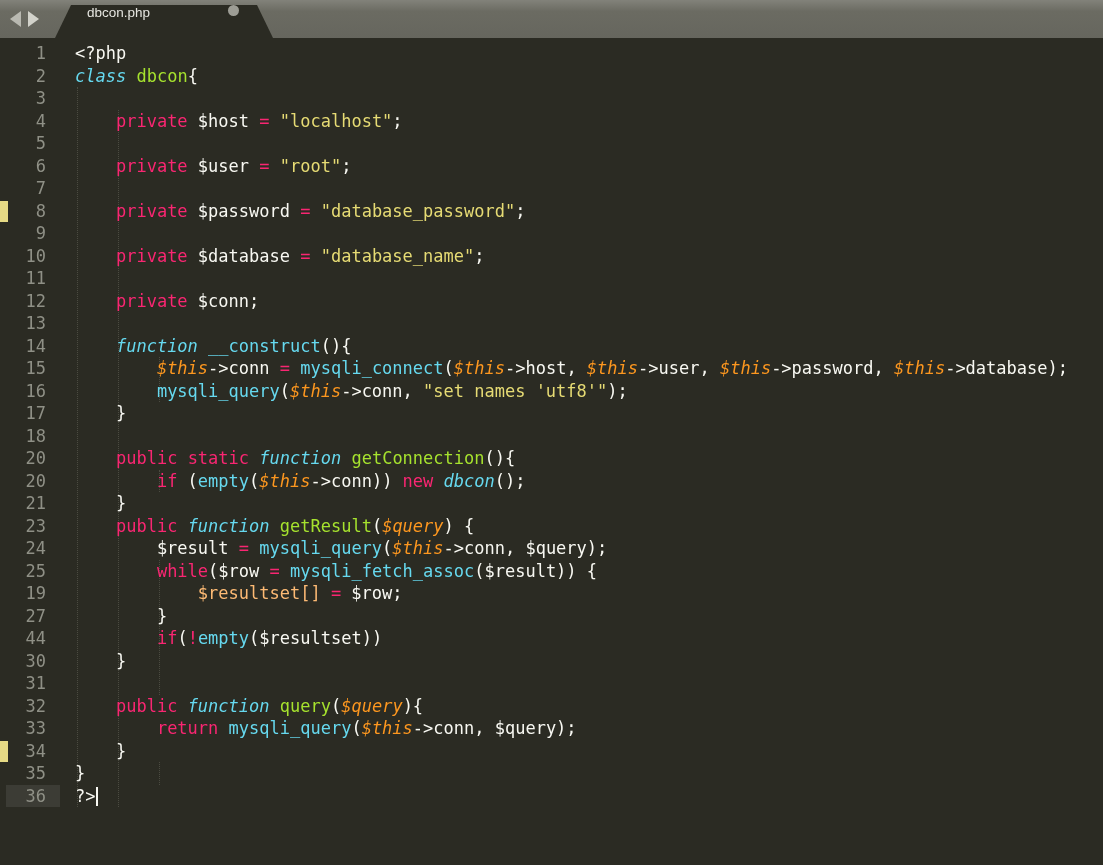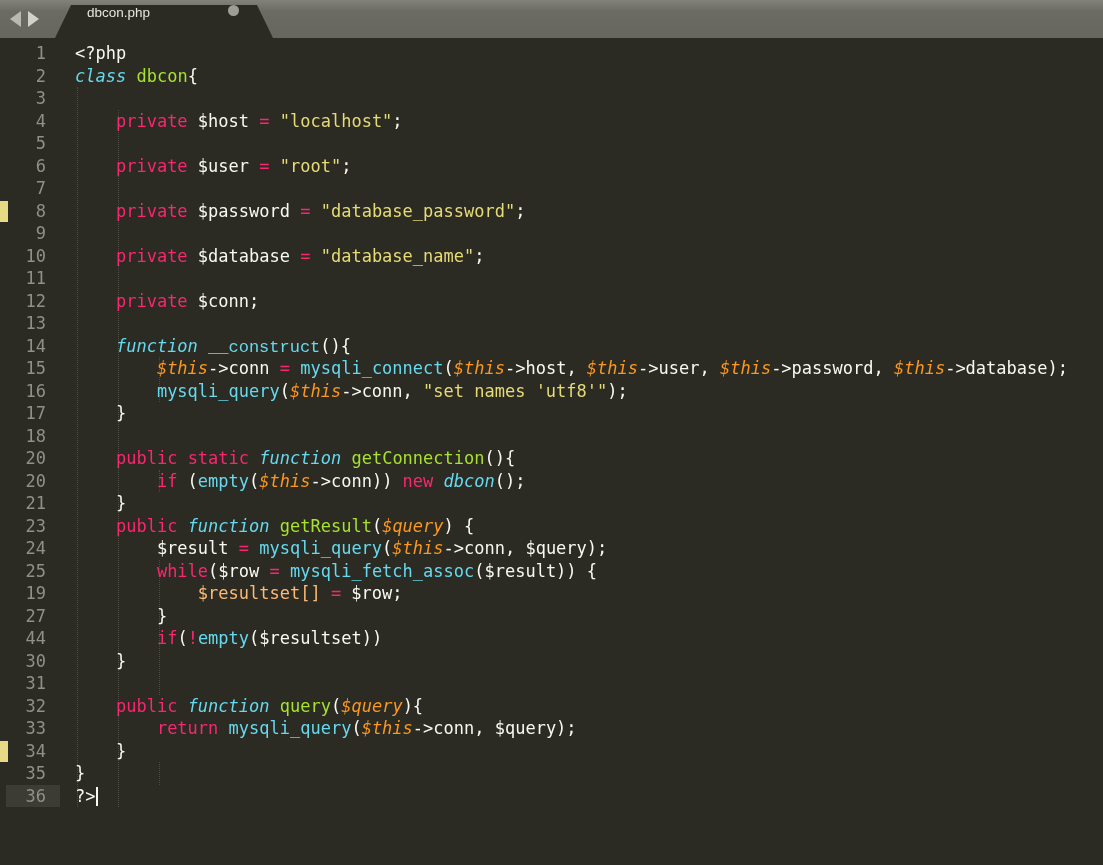--- a/index.html
+++ b/index.html
@@ -100,21 +100,21 @@
         <div class="row">
           <span class="gutter">12</span>
           <span class="code"><span style="color: rgb(248, 248, 242);">    </span><span style="color: rgb(249, 38, 114);">private</span><span style="color: rgb(248, 248, 242);"> $conn;</span></span>
         </div>
         <div class="row">
           <span class="gutter">13</span>
           <span class="code"></span>
         </div>
         <div class="row">
           <span class="gutter">14</span>
-          <span class="code"><span style="color: rgb(248, 248, 242);">    </span><span class="it" style="color: rgb(102, 217, 239);">function</span><span style="color: rgb(248, 248, 242);"> </span><span style="color: rgb(102, 217, 239); font-family: Liberation Mono, monospace;">__construct</span><span style="color: rgb(248, 248, 242);">(){</span></span>
+          <span class="code"><span style="color: rgb(248, 248, 242);">    </span><span class="it" style="color: rgb(102, 217, 239);">function</span><span style="color: rgb(248, 248, 242);"> </span><span style="color: rgb(102, 217, 239);">__construct</span><span style="color: rgb(248, 248, 242);">(){</span></span>
         </div>
         <div class="row">
           <span class="gutter">15</span>
           <span class="code"><span style="color: rgb(248, 248, 242);">        </span><span class="it" style="color: rgb(253, 151, 31);">$this</span><span style="color: rgb(248, 248, 242);">-&gt;conn </span><span style="color: rgb(249, 38, 114);">=</span><span style="color: rgb(248, 248, 242);"> </span><span style="color: rgb(102, 217, 239);">mysqli_connect</span><span style="color: rgb(248, 248, 242);">(</span><span class="it" style="color: rgb(253, 151, 31);">$this</span><span style="color: rgb(248, 248, 242);">-&gt;host, </span><span class="it" style="color: rgb(253, 151, 31);">$this</span><span style="color: rgb(248, 248, 242);">-&gt;user, </span><span class="it" style="color: rgb(253, 151, 31);">$this</span><span style="color: rgb(248, 248, 242);">-&gt;password, </span><span class="it" style="color: rgb(253, 151, 31);">$this</span><span style="color: rgb(248, 248, 242);">-&gt;database);</span></span>
         </div>
         <div class="row">
           <span class="gutter">16</span>
           <span class="code"><span style="color: rgb(248, 248, 242);">        </span><span style="color: rgb(102, 217, 239);">mysqli_query</span><span style="color: rgb(248, 248, 242);">(</span><span class="it" style="color: rgb(253, 151, 31);">$this</span><span style="color: rgb(248, 248, 242);">-&gt;conn, </span><span style="color: rgb(230, 219, 116);">"set names 'utf8'"</span><span style="color: rgb(248, 248, 242);">);</span></span>
         </div>
         <div class="row">

